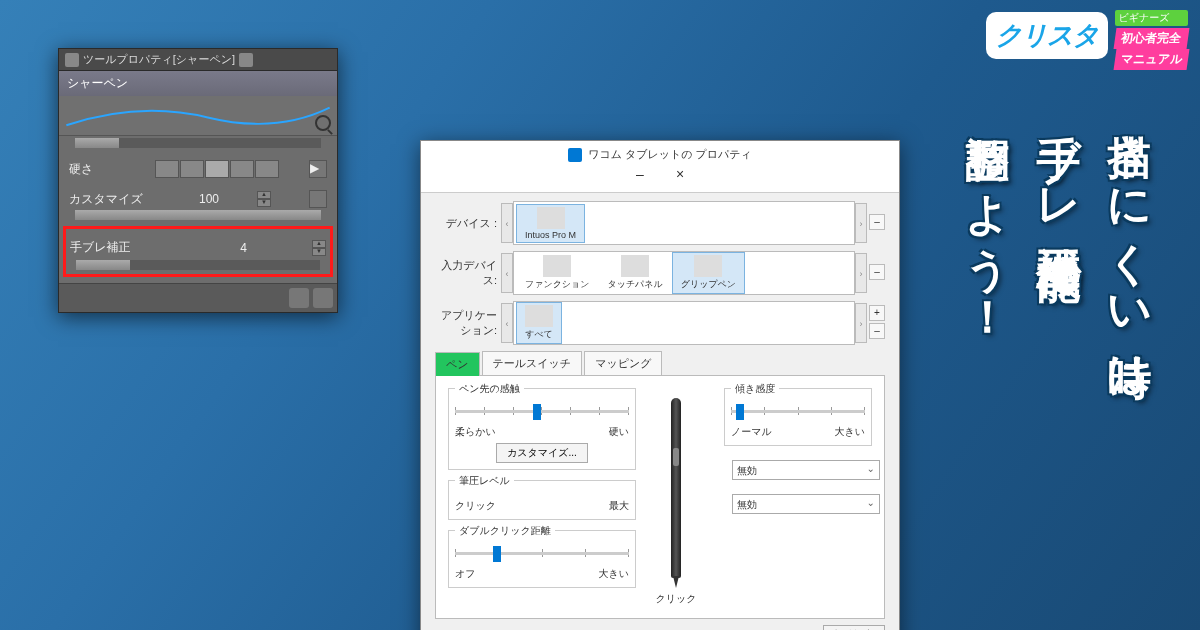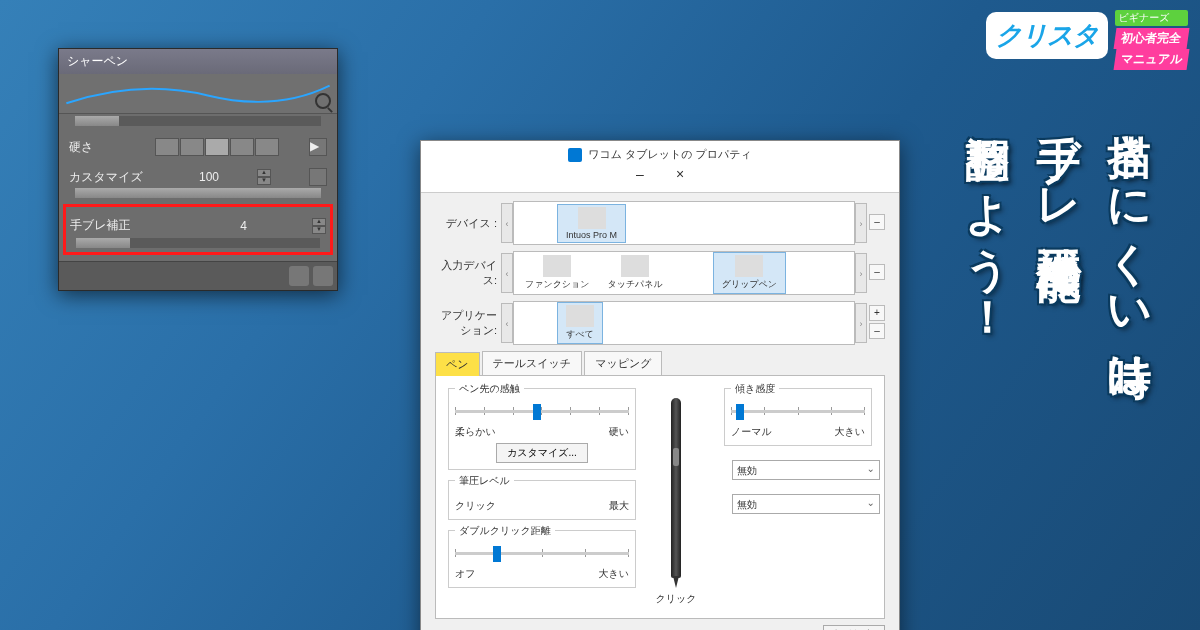--- a/index.html
+++ b/index.html
@@ -45,27 +45,27 @@
 .wacom-title-left { display: flex; align-items: center; gap: 6px; }
 .wacom-title-icon { width: 14px; height: 14px; background: #0078d4; border-radius: 2px; }
 .wacom-winbtns { display: flex; }
 .wacom-winbtn { width: 40px; height: 24px; text-align: center; line-height: 24px; font-size: 14px; }
 .wacom-body { padding: 8px 14px; background: #f0f0f0; }
 .wacom-selrow { display: flex; align-items: center; margin-bottom: 6px; }
 .wacom-selrow-label { width: 66px; text-align: right; padding-right: 4px; }
 .wacom-nav { width: 12px; height: 40px; background: #e8e8e8; border: 1px solid #bbb; text-align: center; line-height: 40px; font-size: 9px; color: #888; }
 .wacom-selbox { flex: 1; border: 1px solid #bbb; background: #fff; height: 44px; display: flex; align-items: center; padding: 2px; overflow: hidden; }
 .wacom-item { display: flex; flex-direction: column; align-items: center; padding: 2px 8px; border: 1px solid transparent; font-size: 9px; }
-.wacom-item.sel { border: 1px solid #7bb3e0; background: #d4e7f7; margin-left: 41px; }
+.wacom-item.sel { border: 1px solid #7bb3e0; background: #d4e7f7; }
 .wacom-item-icon { width: 28px; height: 22px; background: #ddd; margin-bottom: 1px; }
 .wacom-addrem { display: flex; flex-direction: column; margin-left: 2px; }
 .wacom-sm { width: 16px; height: 16px; border: 1px solid #bbb; background: #f8f8f8; font-size: 10px; text-align: center; line-height: 13px; margin-bottom: 2px; }
 .wacom-tabs { border-bottom: 1px solid #bbb; margin: 6px 0 0; }
 .wacom-tab { display: inline-block; padding: 4px 10px; border: 1px solid #bbb; border-bottom: none; background: #f8f8f8; margin-right: -1px; font-size: 11px; }
-.wacom-tab.active { background: #fde047; position: relative; top: 1px; }
+.wacom-tab.active { background: #22c55e; position: relative; top: 1px; }
 .wacom-pane { background: #fff; border: 1px solid #bbb; border-top: none; padding: 12px; display: flex; }
 .wacom-left { width: 188px; }
 .wacom-group { border: 1px solid #ccc; margin-bottom: 10px; padding: 8px 6px 6px; position: relative; }
 .wacom-group-label { position: absolute; top: -7px; left: 6px; background: #fff; padding: 0 4px; font-size: 10px; }
 .wacom-hslider { position: relative; height: 20px; margin: 4px 0; }
 .wacom-hslider-track { position: absolute; top: 9px; left: 0; right: 0; height: 3px; background: #ccc; }
 .wacom-hslider-thumb { position: absolute; top: 3px; width: 8px; height: 16px; background: #0078d4; }
 .wacom-hslider-ticks { position: absolute; top: 6px; left: 0; right: 0; display: flex; justify-content: space-between; }
 .wacom-tick { width: 1px; height: 8px; background: #999; }
 .wacom-range { display: flex; justify-content: space-between; font-size: 10px; }
@@ -92,20 +92,29 @@
   </span>
 </div>
 
 <div class="headline">
   <div class="headline-col">描きにくい時は</div>
   <div class="headline-col">手ブレ補正機能で</div>
   <div class="headline-col">調整しよう！</div>
 </div>
 
 <div class="csp-panel">
+  <div class="csp-title">
+    <span class="csp-title-icons">
+        <span class="csp-title-icon"></span>
+      </span>
+    <span>ツールプロパティ[シャーペン]</span>
+    <span class="csp-title-icons">
+        <span class="csp-title-icon"></span>
+      </span>
+  </div>
   <div class="csp-sub">シャーペン</div>
   <div class="csp-stroke">
     <svg viewBox="0 0 280 40">
         <path d="M5,30 Q80,5 150,22 T275,12" stroke="#2aa5ff" stroke-width="2" fill="none"></path>
       </svg>
     <span class="csp-stroke-mag"></span>
   </div>
   <div class="csp-body">
     <div style="margin-top:-4px;margin-bottom:6px;">
         <div class="csp-slider">

